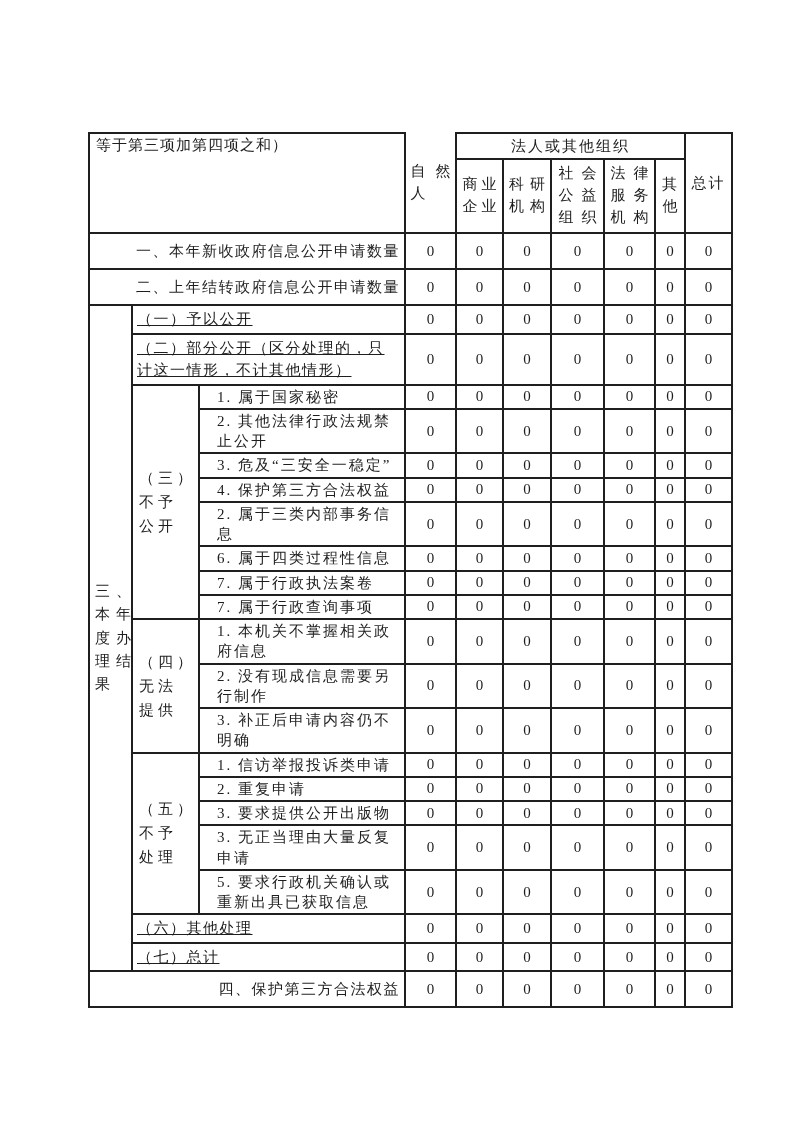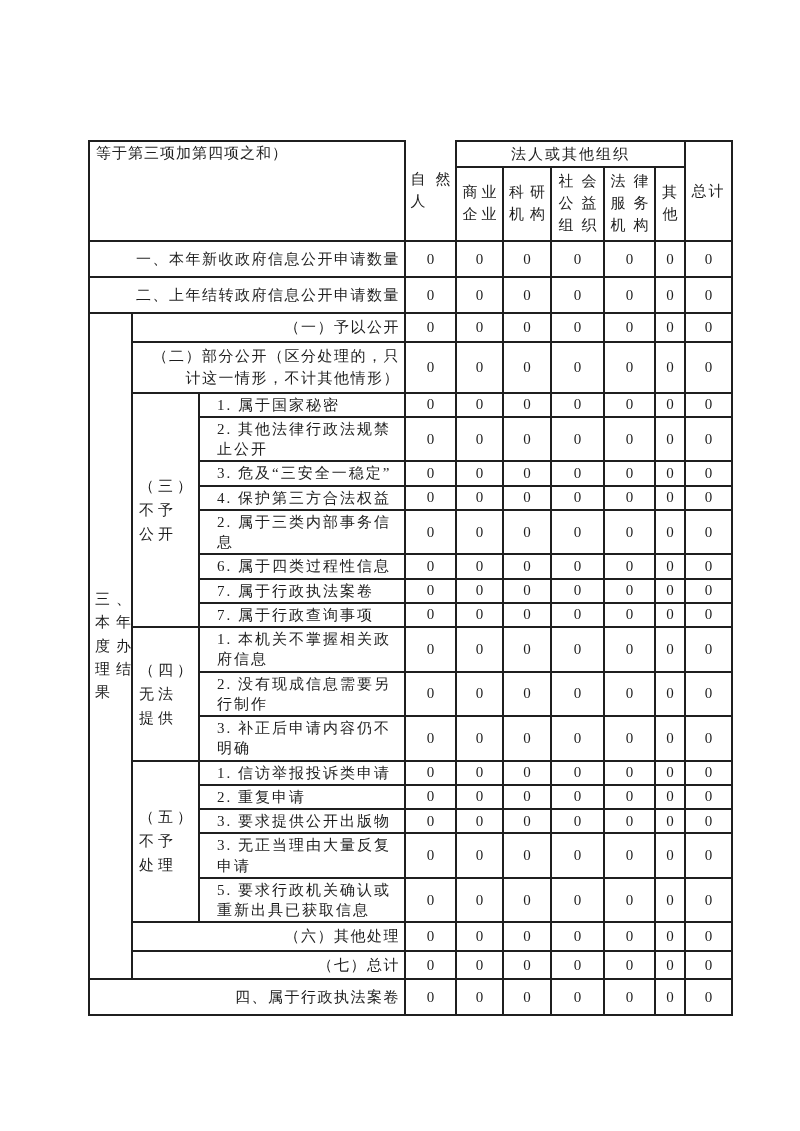--- a/index.html
+++ b/index.html
@@ -5,21 +5,21 @@
   html,body{margin:0;padding:0;background:#ffffff;}
   .page{
     position:relative;
     width:800px;height:1131px;
     background:#ffffff;
     font-family:"Liberation Serif","DejaVu Serif",serif;
     color:#1e1e1e;
     overflow:hidden;
   }
   table.report{
-    position:absolute;left:88px;top:140px;
+    position:absolute;left:88px;top:132px;
     border-collapse:collapse;
     table-layout:fixed;
     width:643px;
   }
   td{
     border:2px solid #1f1f1f;
     padding:0;
     font-size:15px;
     color:#1e1e1e;
     overflow:hidden;
@@ -51,23 +51,23 @@
     letter-spacing:0;
     line-height:1.45;
   }
   .w40{width:40px}.w34{width:34px}.w36{width:36px}.w38{width:38px}.w16{width:16px;text-align-last:center;}
   td.lab{
     text-align:right;vertical-align:middle;
     padding:2px 4px 2px 6px;
     letter-spacing:1.5px;line-height:1.5;
   }
   td.lab2{
-    text-align:right;vertical-align:middle;
+    text-align:left;vertical-align:middle;
     padding:2px 4px;
-    letter-spacing:1.5px;line-height:1.5;
+    letter-spacing:1.5px;line-height:1.5;text-decoration:underline;
   }
   td.sub{
     text-align:left;vertical-align:middle;
     padding:1px 2px 1px 17px;
     letter-spacing:2px;line-height:1.35;
   }
   td.grp{
     text-align:left;vertical-align:middle;
     padding:2px 2px 2px 6px;
     white-space:pre;
@@ -363,21 +363,21 @@
     <td class="val">0</td>
           <td class="val">0</td>
           <td class="val">0</td>
           <td class="val">0</td>
           <td class="val">0</td>
           <td class="val">0</td>
           <td class="val">0</td>
         </tr>
 
     <tr class="r36">
-      <td class="lab" colspan="3">四、属于行政执法案卷</td>
+      <td class="lab" colspan="3">四、保护第三方合法权益</td>
     <td class="val">0</td>
           <td class="val">0</td>
           <td class="val">0</td>
           <td class="val">0</td>
           <td class="val">0</td>
           <td class="val">0</td>
           <td class="val">0</td>
         </tr>
   </tbody>
     </table>

